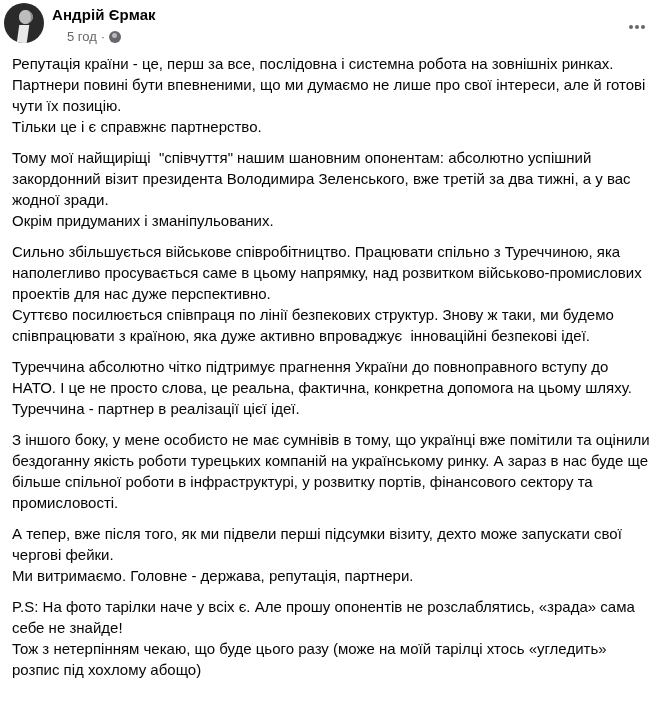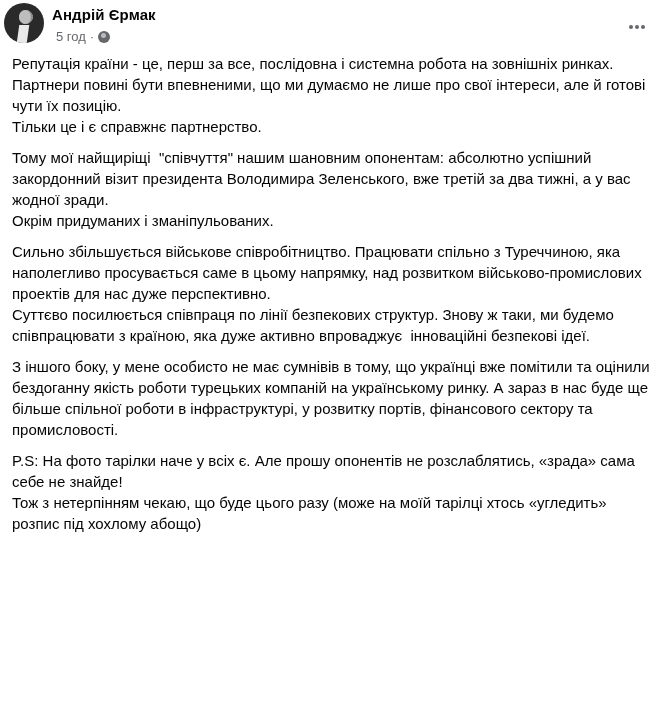--- a/index.html
+++ b/index.html
@@ -20,21 +20,21 @@
   }
   .avatar .face {
     position: absolute; left: 15px; top: 7px; width: 12px; height: 14px; border-radius: 50%;
     background: #bdbdbd;
   }
   .author {
     position: absolute; left: 52px; top: 6px; font-size: 15px; font-weight: bold; color: #050505;
     letter-spacing: 0.1px;
   }
   .meta {
-    position: absolute; left: 56px; top: 29px; font-size: 13px; color: #65676b;
+    position: absolute; left: 67px; top: 29px; font-size: 13px; color: #65676b;
     display: flex; align-items: center; gap: 4px;
   }
   .globe {
     display: inline-block; width: 12px; height: 12px; border-radius: 50%; background: #65676b;
     position: relative;
   }
   .globe::after {
     content: ""; position: absolute; left: 3px; top: 2px; width: 5px; height: 5px; border-radius: 50%;
     background: #ffffff; opacity: 0.55;
   }
@@ -71,16 +71,20 @@
 </div>
 
 <div class="body">
   <p class="para">Репутація країни - це, перш за все, послідовна і системна робота на зовнішніх ринках.
 Партнери повині бути впевненими, що ми думаємо не лише про свої інтереси, але й готові чути їх позицію.
 Тільки це і є справжнє партнерство.</p>
   <p class="para">Тому мої найщиріщі  "співчуття" нашим шановним опонентам: абсолютно успішний закордонний візит президента Володимира Зеленського, вже третій за два тижні, а у вас жодної зради.
 Окрім придуманих і зманіпульованих.</p>
   <p class="para">Сильно збільшується військове співробітництво. Працювати спільно з Туреччиною, яка наполегливо просувається саме в цьому напрямку, над розвитком військово-промислових проектів для нас дуже перспективно.
 Суттєво посилюється співпраця по лінії безпекових структур. Знову ж таки, ми будемо співпрацювати з країною, яка дуже активно впроваджує  інноваційні безпекові ідеї.</p>
+  <p class="para">Туреччина абсолютно чітко підтримує прагнення України до повноправного вступу до НАТО. І це не просто слова, це реальна, фактична, конкретна допомога на цьому шляху.
+Туреччина - партнер в реалізації цієї ідеї.</p>
   <p class="para">З іншого боку, у мене особисто не має сумнівів в тому, що українці вже помітили та оцінили бездоганну якість роботи турецьких компаній на українському ринку. А зараз в нас буде ще більше спільної роботи в інфраструктурі, у розвитку портів, фінансового сектору та промисловості.</p>
+  <p class="para">А тепер, вже після того, як ми підвели перші підсумки візиту, дехто може запускати свої чергові фейки.
+Ми витримаємо. Головне - держава, репутація, партнери.</p>
   <p class="para">P.S: На фото тарілки наче у всіх є. Але прошу опонентів не розслаблятись, «зрада» сама себе не знайде!
 Тож з нетерпінням чекаю, що буде цього разу (може на моїй тарілці хтось «угледить» розпис під хохлому абощо)</p>
 </div>
 
 </body></html>

